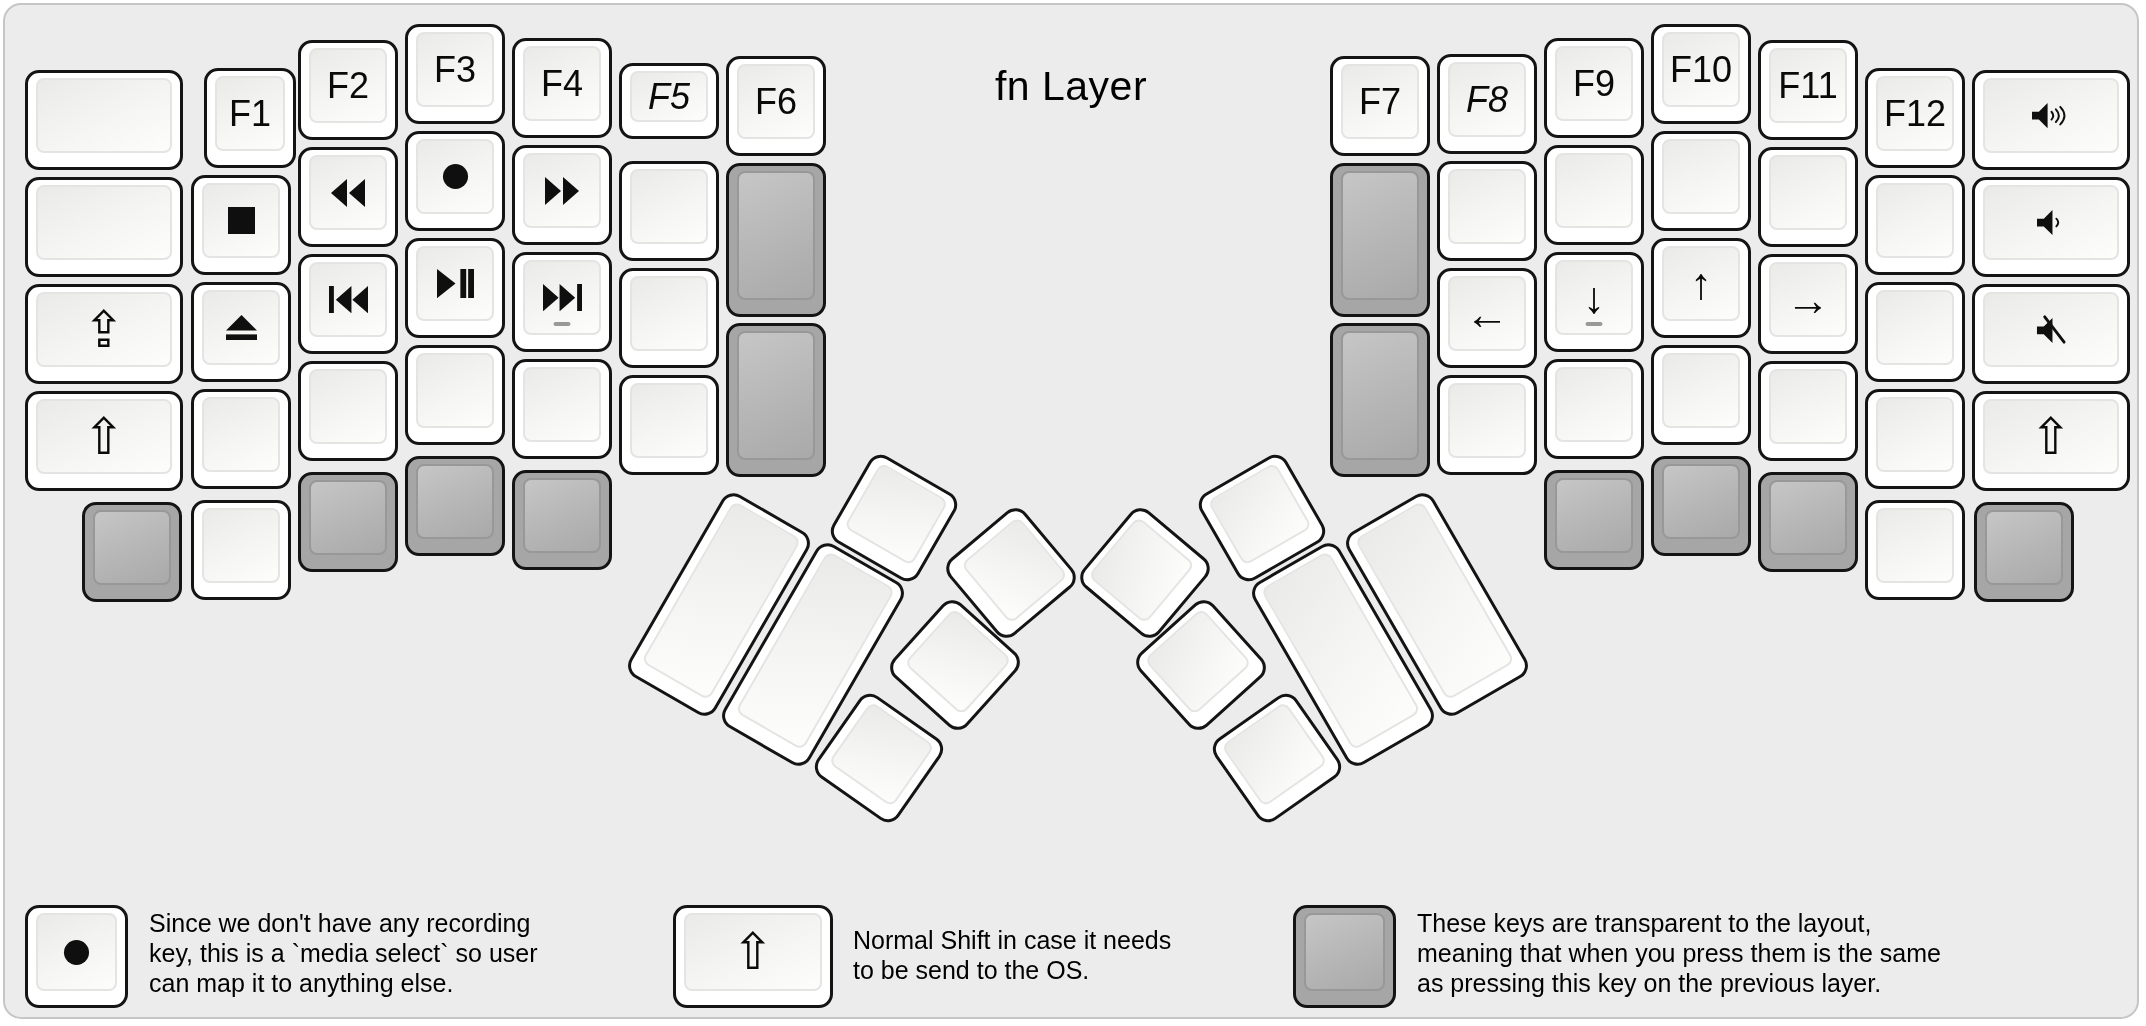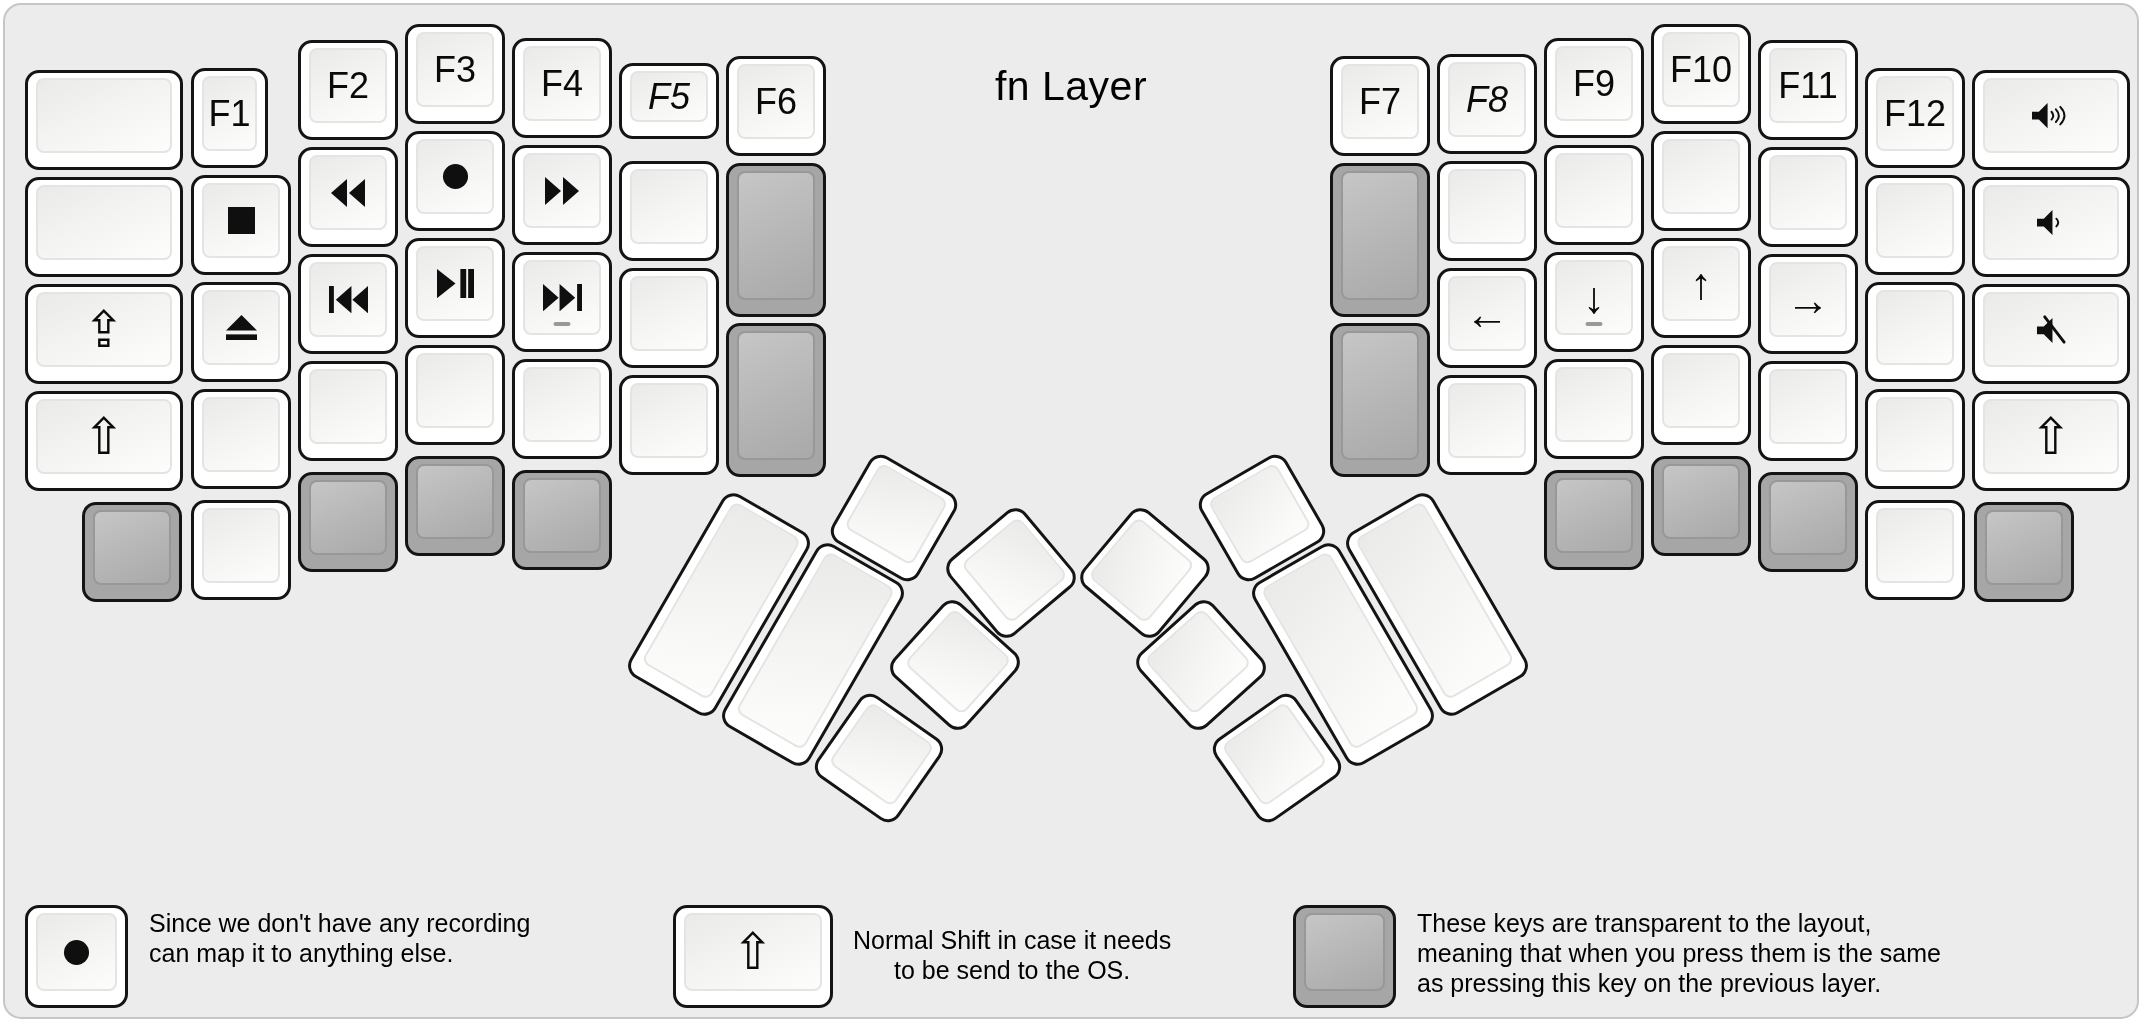--- a/index.html
+++ b/index.html
@@ -45,21 +45,21 @@
       <div class="key white" style="left: 20px; top: 279px; width: 158px; height: 100px;">
         <div class="keytop">
           <span class="glyph shift">⇪</span>
         </div>
       </div>
       <div class="key white" style="left: 20px; top: 386px; width: 158px; height: 100px;">
         <div class="keytop">
           <span class="glyph shift">⇧</span>
         </div>
       </div>
-      <div class="key white" style="left: 186px; top: 63px; width: 77px; height: 100px;">
+      <div class="key white" style="left: 199px; top: 63px; width: 92px; height: 100px;">
         <div class="keytop">
           <span class="glyph f">F1</span>
         </div>
       </div>
       <div class="key white" style="left: 186px; top: 170px; width: 100px; height: 100px;">
         <div class="keytop">
           <span class="icon">
             <svg width="27" viewBox="0 0 28 28" fill="#0f0f0f" xmlns="http://www.w3.org/2000/svg">
               <rect x="0" y="0" width="28" height="28"></rect>
             </svg>
@@ -391,30 +391,31 @@
           <div class="keytop">
             <span class="icon">
               <svg width="27" viewBox="0 0 28 28" fill="#0f0f0f" xmlns="http://www.w3.org/2000/svg">
                 <circle cx="14" cy="14" r="13"></circle>
               </svg>
             </span>
           </div>
         </div>
         <div class="legend-text" style="left: 144px; top: 903px;">
           <div>Since we don't have any recording</div>
+          <div>key, this is a `media select` so user</div>
           <div>can map it to anything else.</div>
         </div>
       </div>
       <div class="legend-item">
         <div class="key white" style="left: 668px; top: 900px; width: 160px; height: 103px;">
           <div class="keytop">
             <span class="glyph shift">⇧</span>
           </div>
         </div>
-        <div class="legend-text" style="left: 848px; top: 920px; text-align: center;">
+        <div class="legend-text" style="left: 848px; top: 920px;">
           <div>Normal Shift in case it needs</div>
           <div>to be send to the OS.</div>
         </div>
       </div>
       <div class="legend-item">
         <div class="key gray" style="left: 1288px; top: 900px; width: 103px; height: 103px;">
           <div class="keytop"></div>
         </div>
         <div class="legend-text" style="left: 1412px; top: 903px;">
           <div>These keys are transparent to the layout,</div>

